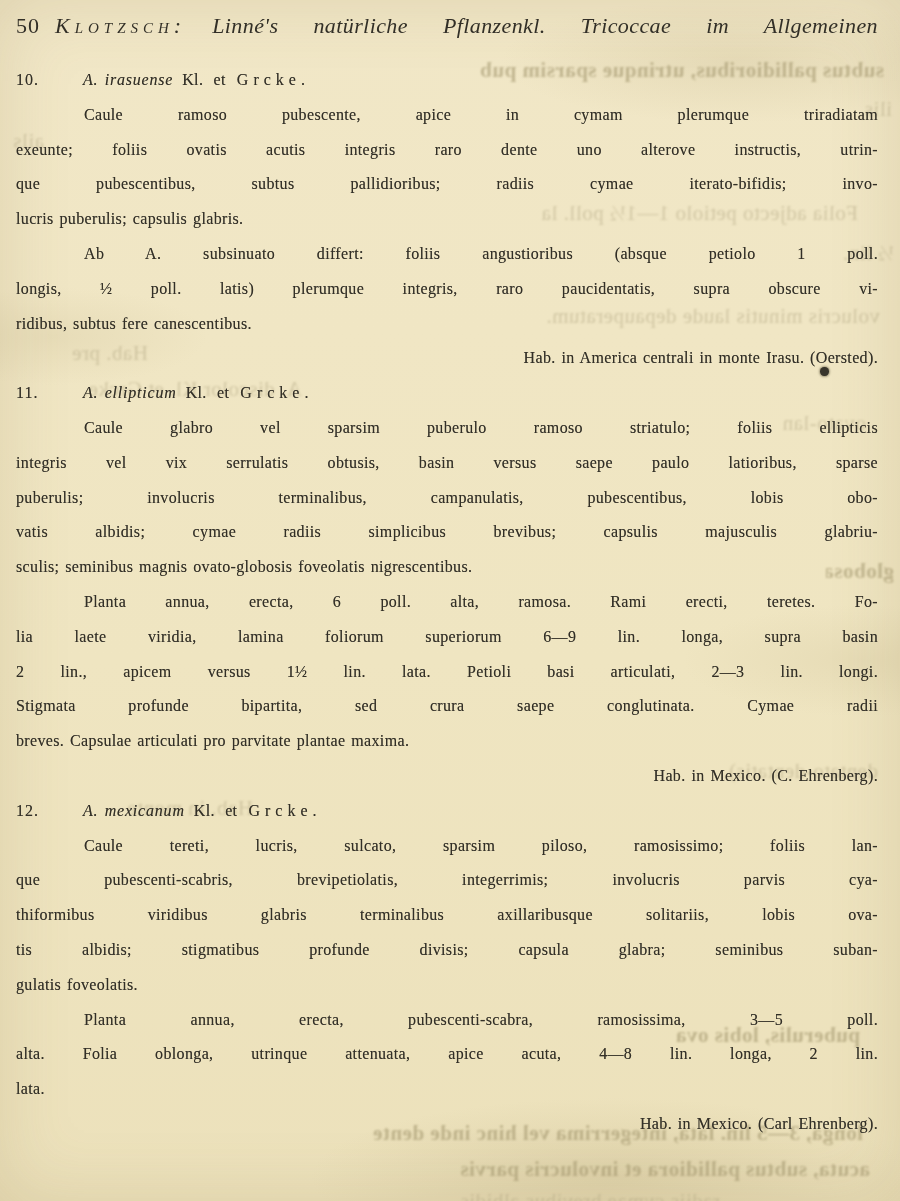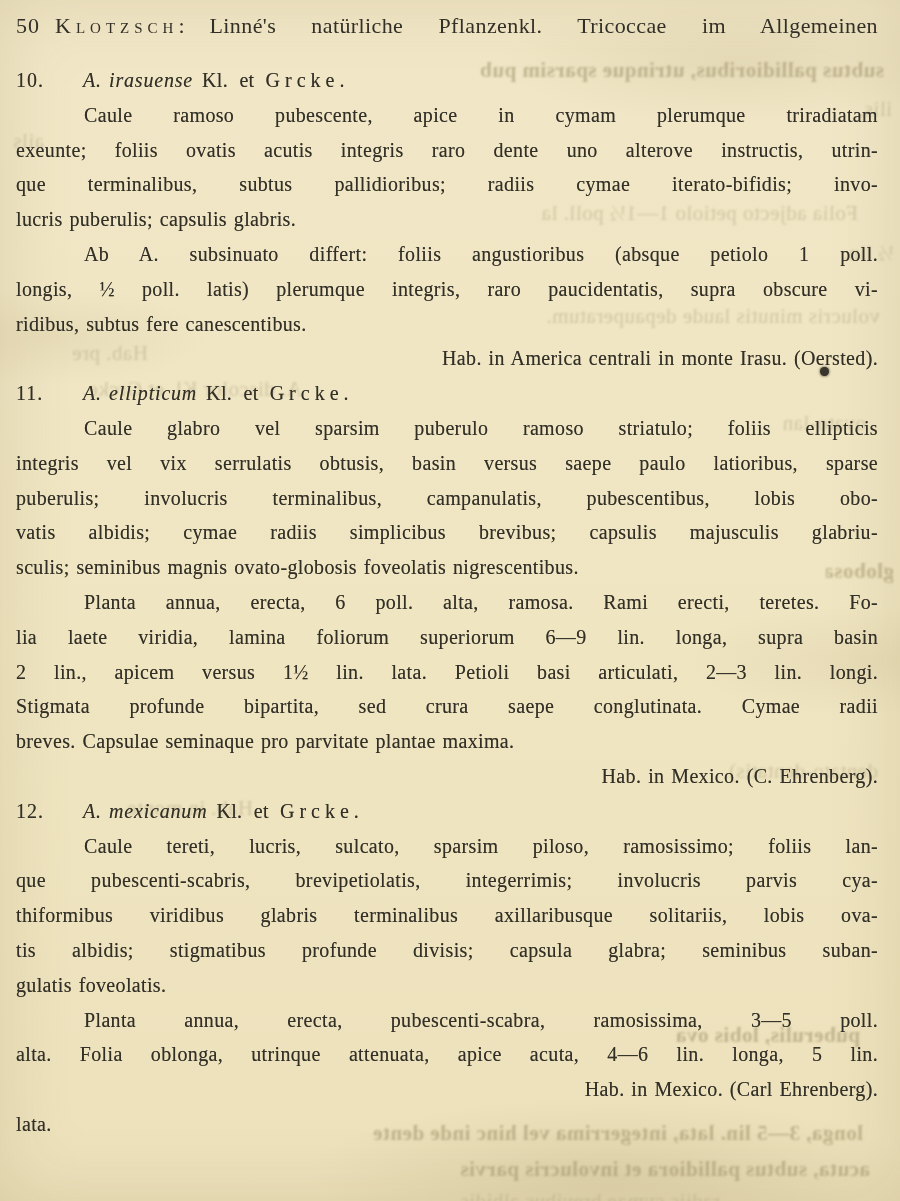--- a/index.html
+++ b/index.html
@@ -18,26 +18,26 @@
     box-shadow: inset 0 0 70px rgba(140,118,66,.18);
     padding:11px 22px 0 16px;
     box-sizing:border-box;
     color:#322f27;
   }
   .pagehead{
     display:flex;align-items:baseline;
     font-size:22px;line-height:30px;white-space:nowrap;
   }
   .pnum{margin-right:15px;letter-spacing:1px;}
-  .pauthor{font-variant:small-caps;letter-spacing:5px;margin-right:20px;}
-  .ptitle{flex:1;text-align:justify;text-align-last:justify;white-space:normal;letter-spacing:.4px;}
+  .pauthor{font-variant:small-caps;letter-spacing:5px;margin-right:26px;font-style:italic;}
+  .ptitle{flex:1;font-style:italic;text-align:justify;text-align-last:justify;white-space:normal;letter-spacing:.4px;}
   .textblock{margin-top:22px;position:relative;z-index:2;}
   .line{
     height:34.8px;line-height:34.8px;
-    font-size:20px;letter-spacing:.35px;word-spacing:1.5px;
+    font-size:16px;letter-spacing:.35px;word-spacing:1.5px;
     white-space:nowrap;overflow:visible;
     text-shadow:0 0 .5px rgba(50,47,39,.5);
   }
   .j{white-space:normal;text-align:justify;text-align-last:justify;text-justify:inter-word;}
   .ind{text-indent:68px;text-align:right;}
   .heading .hnum{display:inline-block;width:67px;letter-spacing:1px;}
   .heading .hspecies{font-style:italic;letter-spacing:.8px;}
   .heading .hauth{margin-left:9px;word-spacing:6px;}
   .heading .hauthsp{margin-left:11px;letter-spacing:5px;}
   .ghost{
@@ -83,54 +83,54 @@
     <span class="ptitle">Linné's natürliche Pflanzenkl. Tricoccae im Allgemeinen</span>
   </div>
 
   <div class="textblock">
 
     <div class="line heading">
       <span class="hnum">10.</span><span class="hspecies">A. irasuense</span><span class="hauth">Kl. et</span><span class="hauthsp">Grcke.</span>
     </div>
     <div class="line j ind">Caule ramoso pubescente, apice in cymam plerumque triradiatam</div>
     <div class="line j">exeunte; foliis ovatis acutis integris raro dente uno alterove instructis, utrin-</div>
-    <div class="line j">que terminalibus, subtus pallidioribus; radiis cymae iterato-bifidis; invo-</div>
+    <div class="line j">que pubescentibus, subtus pallidioribus; radiis cymae iterato-bifidis; invo-</div>
     <div class="line">lucris puberulis; capsulis glabris.</div>
     <div class="line j ind">Ab A. subsinuato differt: foliis angustioribus (absque petiolo 1 poll.</div>
     <div class="line j">longis, ½ poll. latis) plerumque integris, raro paucidentatis, supra obscure vi-</div>
     <div class="line">ridibus, subtus fere canescentibus.</div>
     <div class="line ind">Hab. in America centrali in monte Irasu. (Oersted).</div>
 
     <div class="line heading">
       <span class="hnum">11.</span><span class="hspecies">A. ellipticum</span><span class="hauth">Kl. et</span><span class="hauthsp">Grcke.</span>
     </div>
     <div class="line j ind">Caule glabro vel sparsim puberulo ramoso striatulo; foliis ellipticis</div>
     <div class="line j">integris vel vix serrulatis obtusis, basin versus saepe paulo latioribus, sparse</div>
     <div class="line j">puberulis; involucris terminalibus, campanulatis, pubescentibus, lobis obo-</div>
     <div class="line j">vatis albidis; cymae radiis simplicibus brevibus; capsulis majusculis glabriu-</div>
     <div class="line">sculis; seminibus magnis ovato-globosis foveolatis nigrescentibus.</div>
     <div class="line j ind">Planta annua, erecta, 6 poll. alta, ramosa. Rami erecti, teretes. Fo-</div>
     <div class="line j">lia laete viridia, lamina foliorum superiorum 6—9 lin. longa, supra basin</div>
     <div class="line j">2 lin., apicem versus 1½ lin. lata. Petioli basi articulati, 2—3 lin. longi.</div>
     <div class="line j">Stigmata profunde bipartita, sed crura saepe conglutinata. Cymae radii</div>
-    <div class="line">breves. Capsulae seminaque pro parvitate plantae maxima.</div>
+    <div class="line">breves. Capsulae articulati pro parvitate plantae maxima.</div>
     <div class="line ind">Hab. in Mexico. (C. Ehrenberg).</div>
 
     <div class="line heading">
       <span class="hnum">12.</span><span class="hspecies">A. mexicanum</span><span class="hauth">Kl. et</span><span class="hauthsp">Grcke.</span>
     </div>
     <div class="line j ind">Caule tereti, lucris, sulcato, sparsim piloso, ramosissimo; foliis lan-</div>
     <div class="line j">que pubescenti-scabris, brevipetiolatis, integerrimis; involucris parvis cya-</div>
     <div class="line j">thiformibus viridibus glabris terminalibus axillaribusque solitariis, lobis ova-</div>
     <div class="line j">tis albidis; stigmatibus profunde divisis; capsula glabra; seminibus suban-</div>
     <div class="line">gulatis foveolatis.</div>
     <div class="line j ind">Planta annua, erecta, pubescenti-scabra, ramosissima, 3—5 poll.</div>
-    <div class="line j">alta. Folia oblonga, utrinque attenuata, apice acuta, 4—6 lin. longa, 5 lin.</div>
+    <div class="line j">alta. Folia oblonga, utrinque attenuata, apice acuta, 4—8 lin. longa, 2 lin.</div>
+    <div class="line">lata.</div>
     <div class="line ind">Hab. in Mexico. (Carl Ehrenberg).</div>
-    <div class="line">lata.</div>
 
   </div>
 
   <div class="ghost gbold g0">subtus pallidioribus, utrinque sparsim pub</div>
   <div class="ghost g1">ilis,</div>
   <div class="ghost g2">ails</div>
   <div class="ghost g3">Folia adjecto petiolo 1—1½ poll. la</div>
   <div class="ghost g4">½ lin.</div>
   <div class="ghost g5">volucris minutis laude depauperatum.</div>
   <div class="ghost g6">Hab. pre</div>

